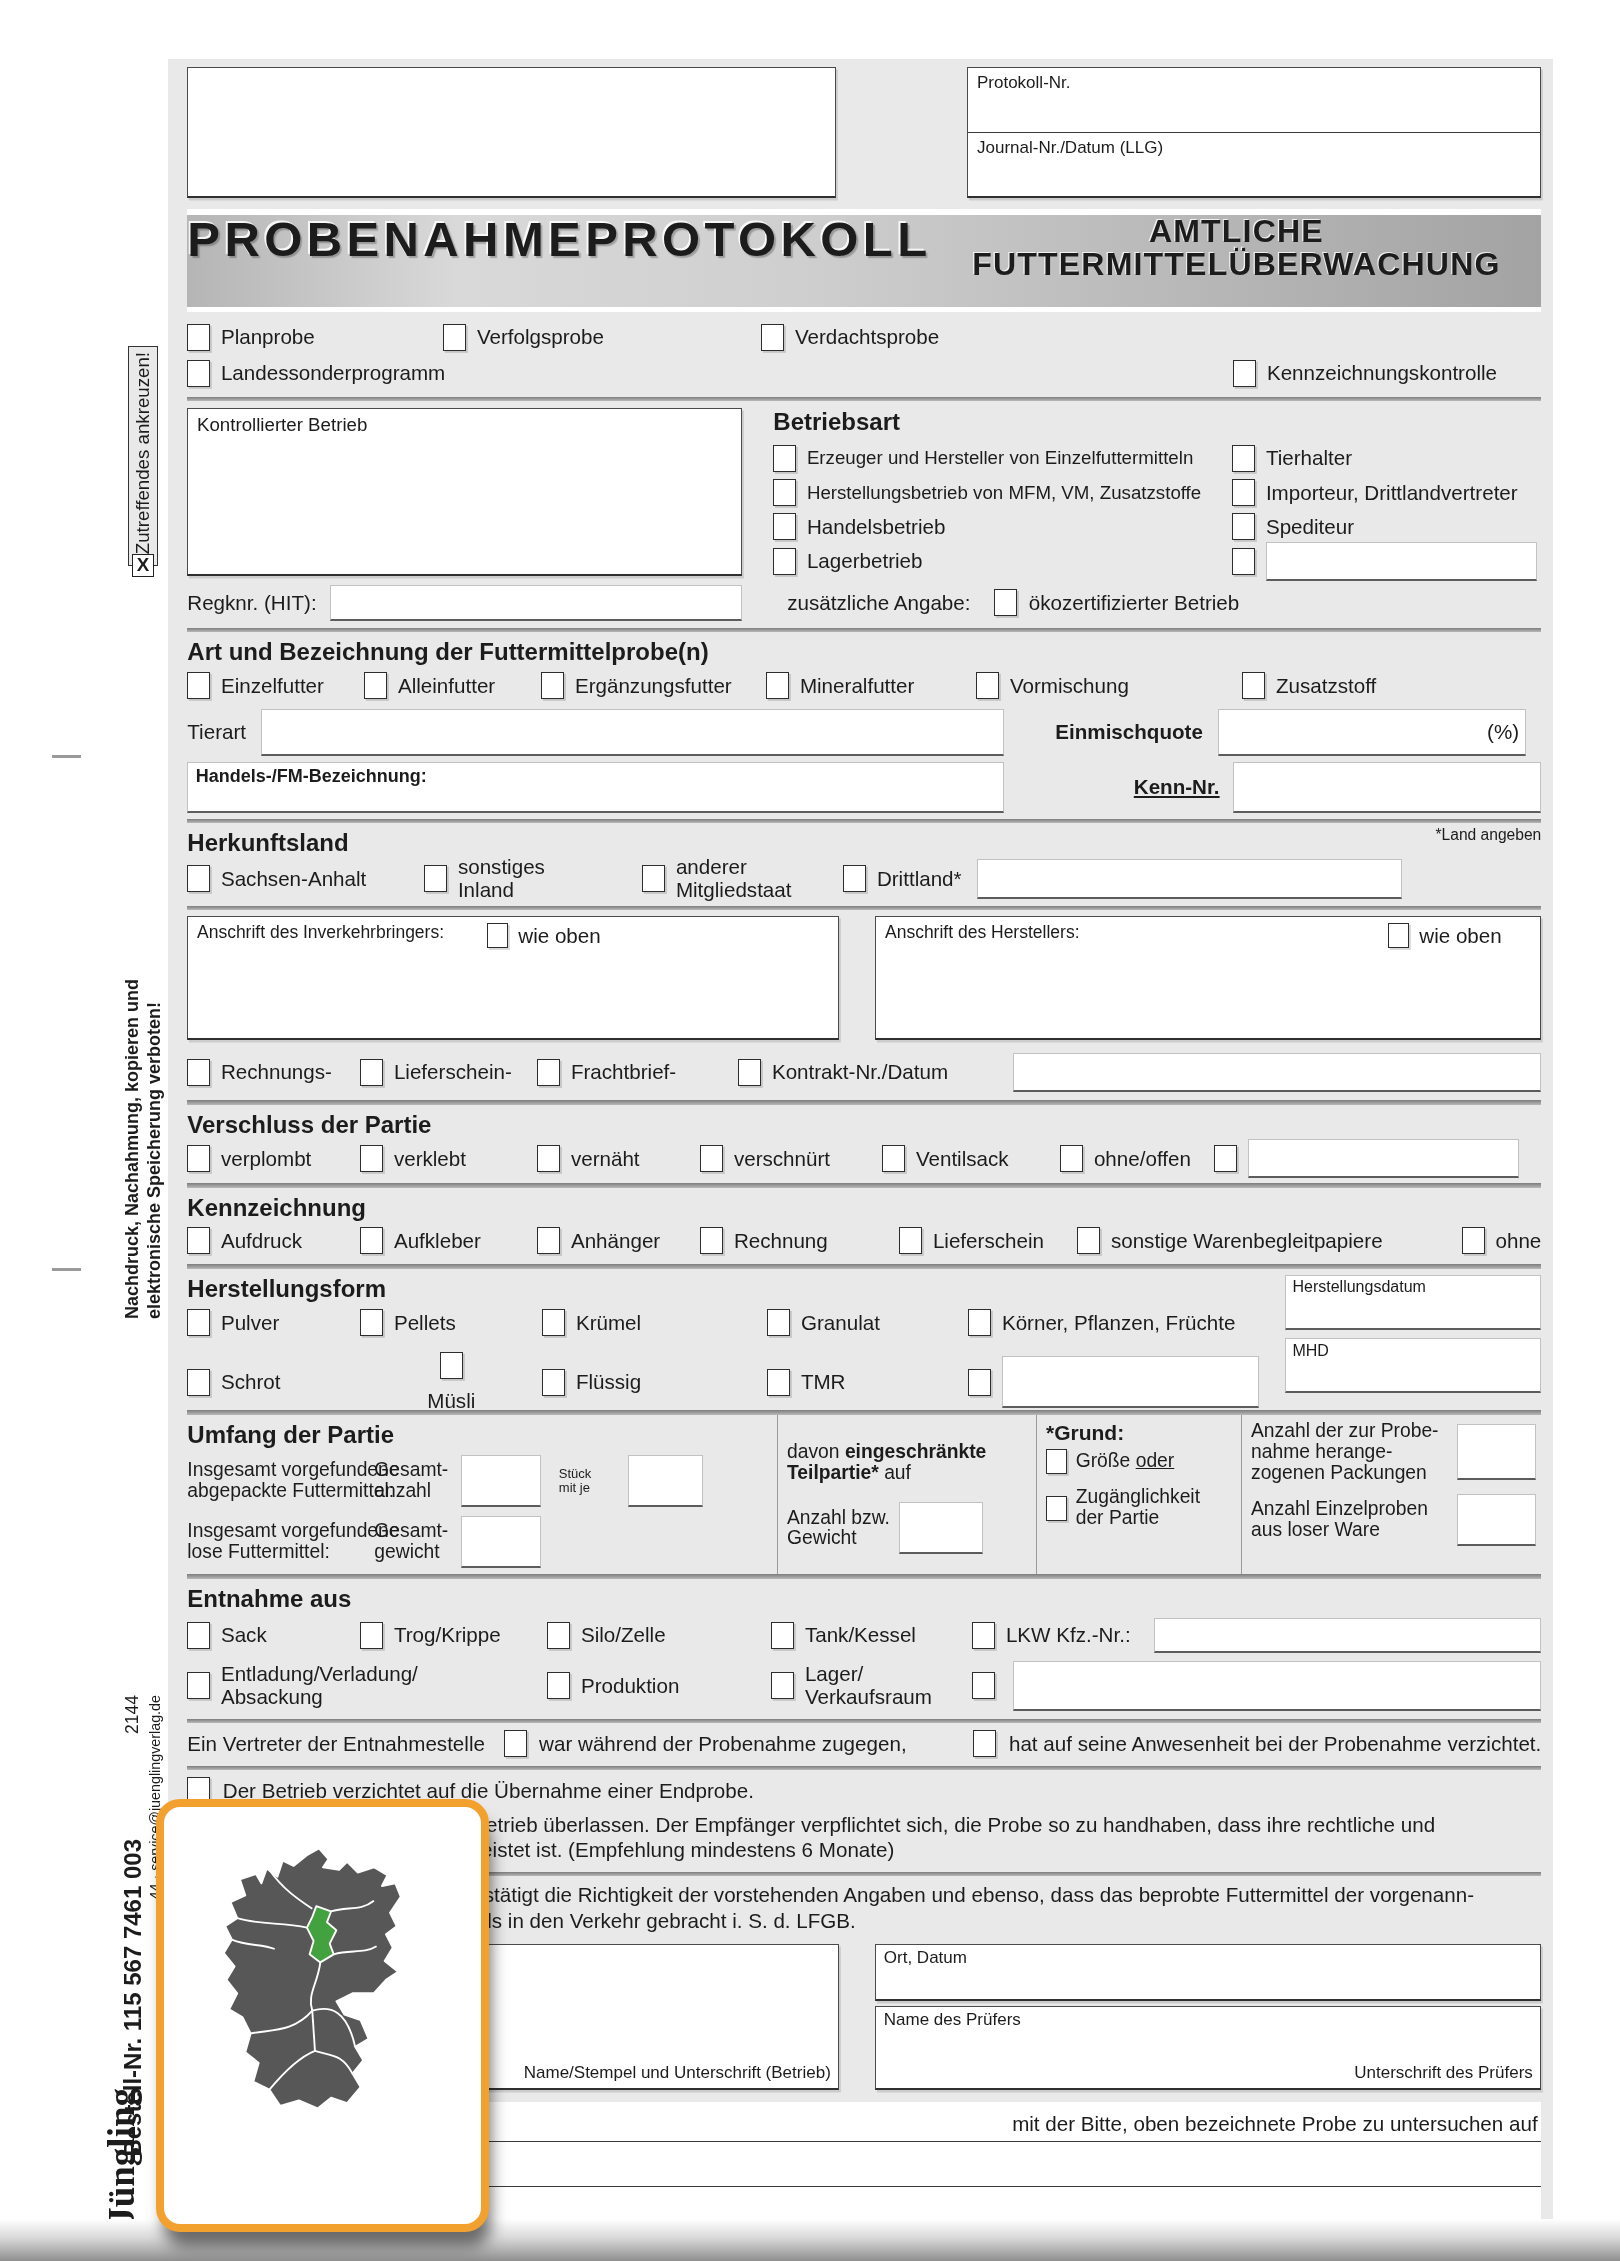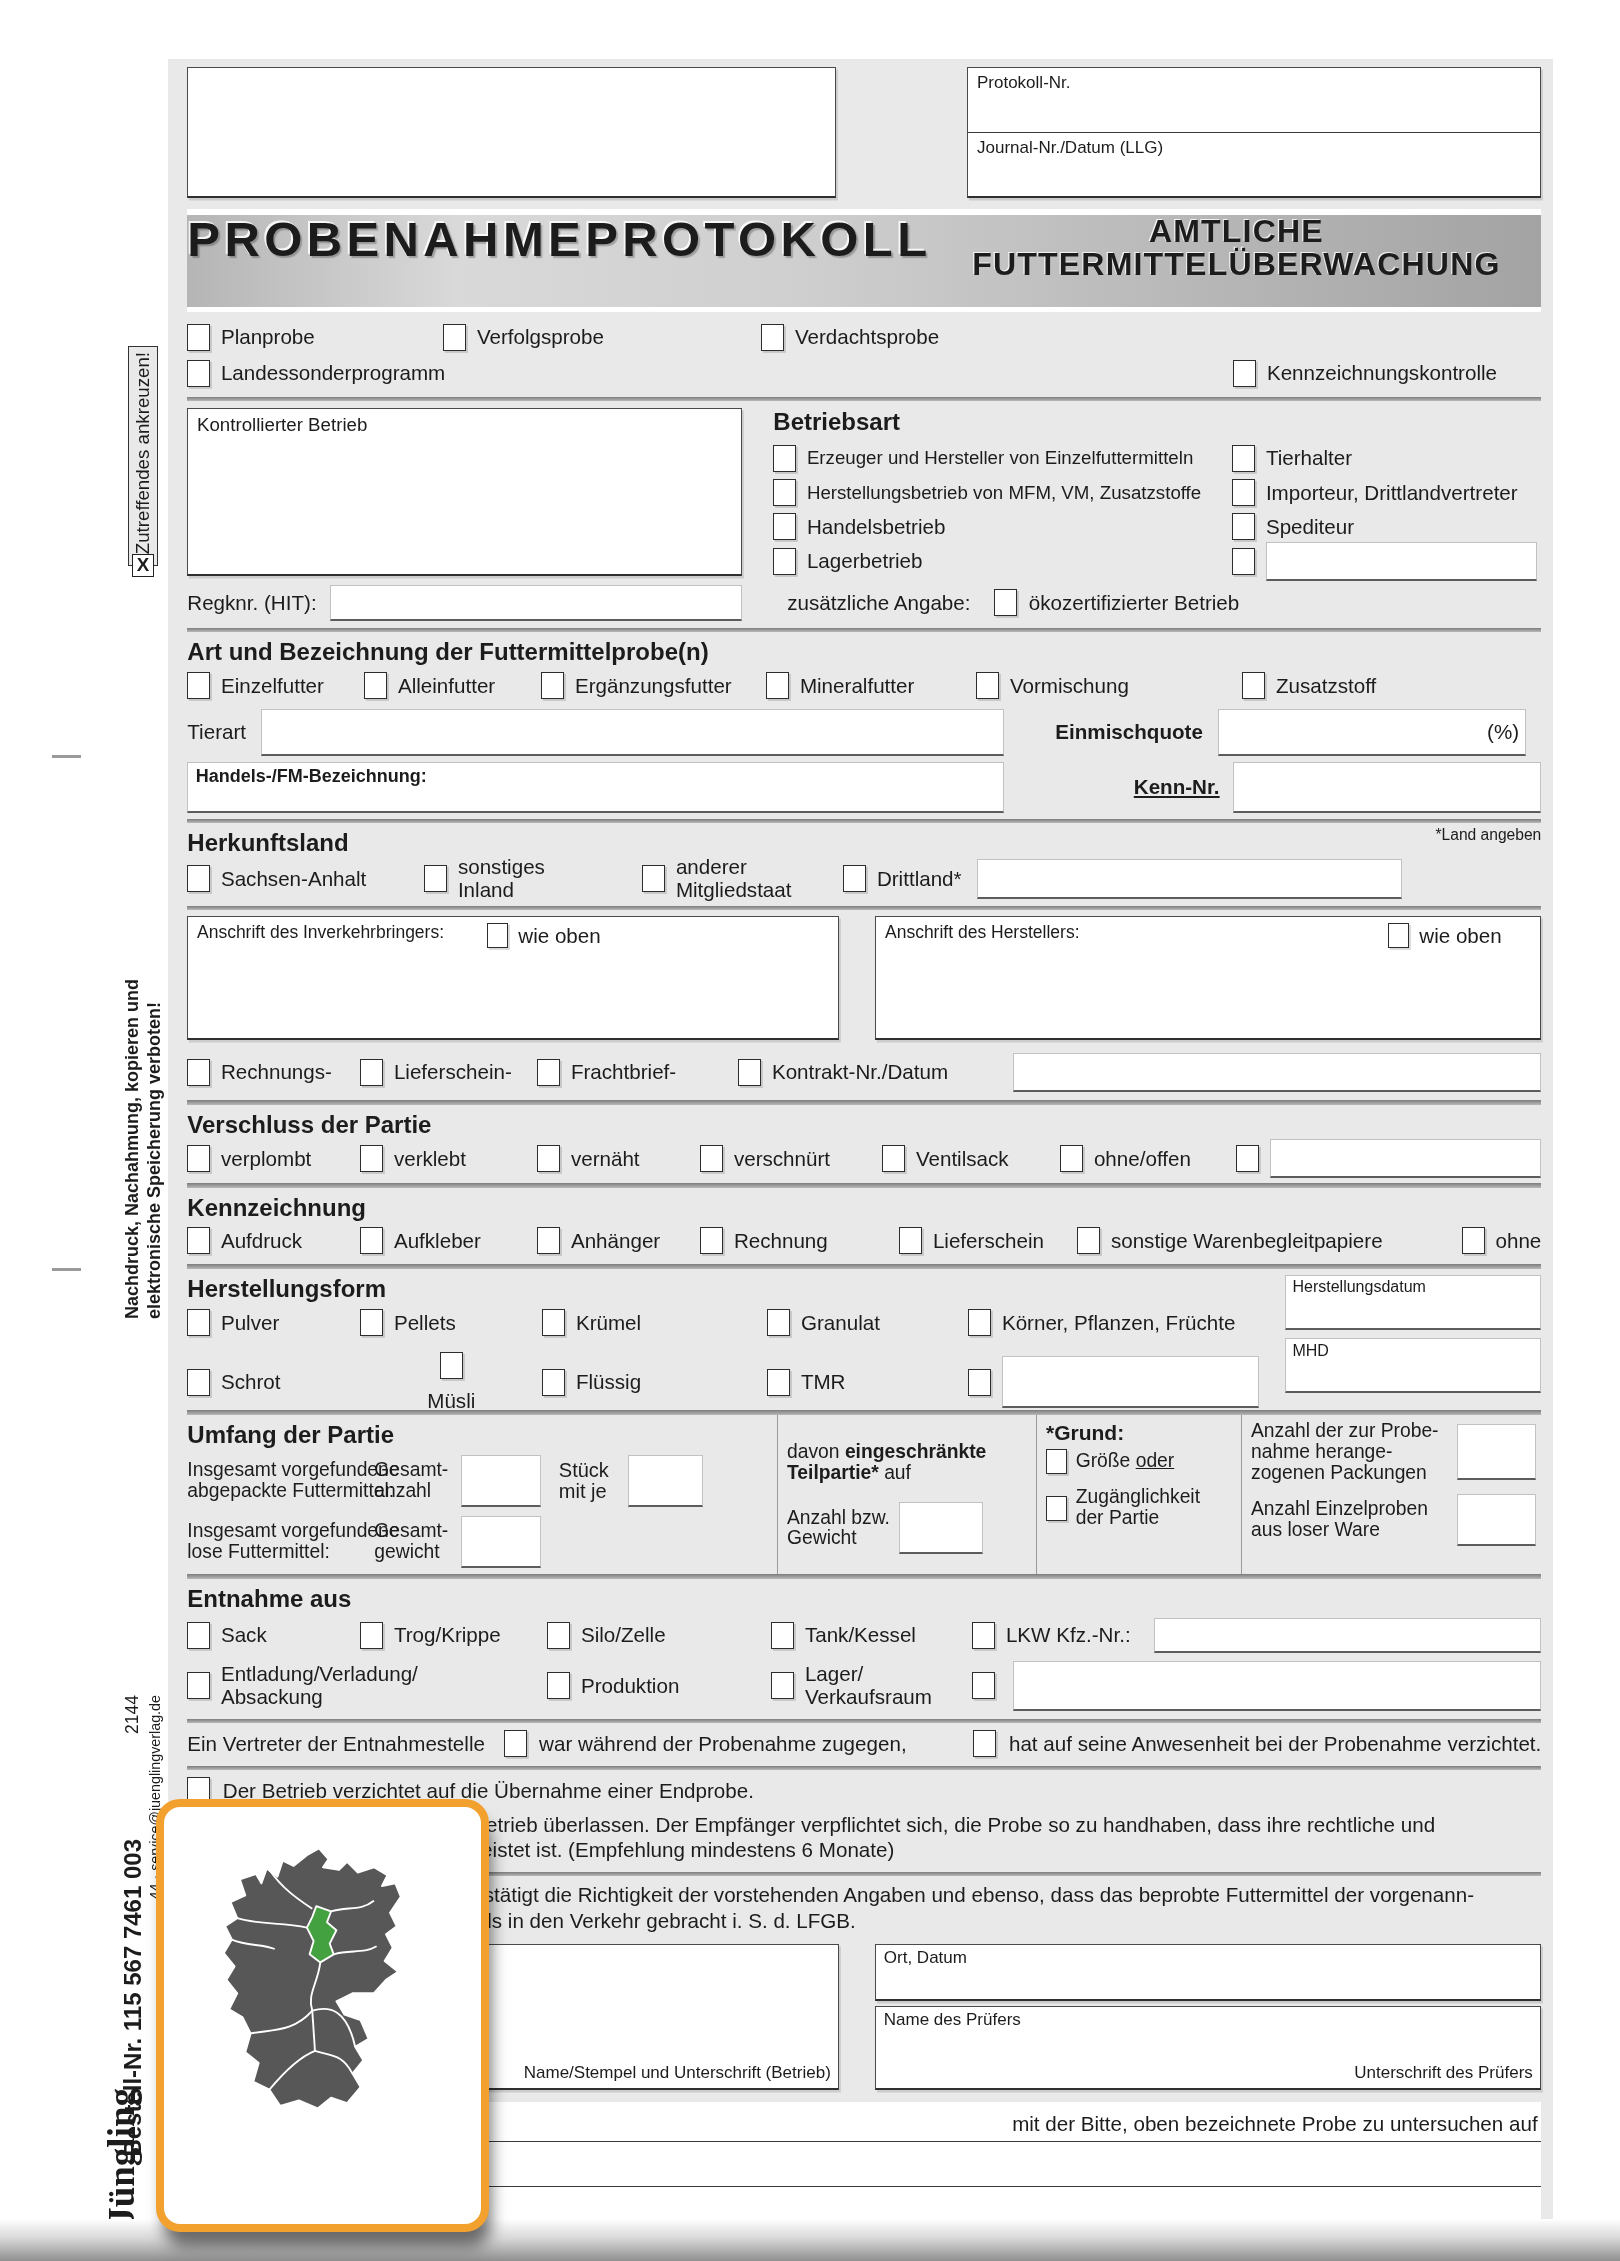--- a/index.html
+++ b/index.html
@@ -293,21 +293,21 @@
           <span class="lab">vernäht</span>
         </span>
     <span class="cbi" style="width:182px;">
           <span class="cb"></span>
           <span class="lab">verschnürt</span>
         </span>
     <span class="cbi" style="width:178px;">
           <span class="cb"></span>
           <span class="lab">Ventilsack</span>
         </span>
-    <span class="cbi" style="width:176px;">
+    <span class="cbi" style="width:154px;">
           <span class="cb"></span>
           <span class="lab">ohne/offen</span>
         </span>
     <span class="cbi">
           <span class="cb"></span>
           <span class="field" style="width:271px;height:39px;"></span>
         </span>
   </div>
 
   <div class="div" style="margin-top:8.7px;"></div>
@@ -402,21 +402,21 @@
 
   <div class="div" style="margin-top:8.7px;margin-bottom:0;"></div>
 
   <div class="ugrid">
     <div class="ucol" style="width:590px;">
       <div class="h">Umfang der Partie</div>
       <div class="row" style="margin-top:6.2px;">
         <span class="lab2" style="font-size:19.3px;width:187px;"><span>Insgesamt vorgefundene</span><br><span>abgepackte Futtermittel:</span></span>
         <span class="lab2" style="font-size:19.3px;width:87px;"><span>Gesamt-</span><br><span>anzahl</span></span>
         <span class="sfield" style="width:80px;height:52px;"></span>
-        <span class="lab2" style="font-size:20px;width:69px;margin-left:17.5px;"><span>Stück</span><br><span>mit je</span></span>
+        <span class="lab2" style="font-size:13px;width:69px;margin-left:17.5px;"><span>Stück</span><br><span>mit je</span></span>
         <span class="sfield" style="width:75px;height:52px;"></span>
       </div>
       <div class="row" style="margin-top:8.7px;">
         <span class="lab2" style="font-size:19.3px;width:187px;"><span>Insgesamt vorgefundene</span><br><span>lose Futtermittel:</span></span>
         <span class="lab2" style="font-size:19.3px;width:87px;"><span>Gesamt-</span><br><span>gewicht</span></span>
         <span class="sfield" style="width:80px;height:52px;"></span>
       </div>
     </div>
     <div class="ucol" style="width:259px;">
       <div class="lab2" style="font-size:19.3px;margin-top:21px;"><span>davon </span><span class="bold">eingeschränkte</span><br><span class="bold">Teilpartie*</span><span> auf</span></div>

